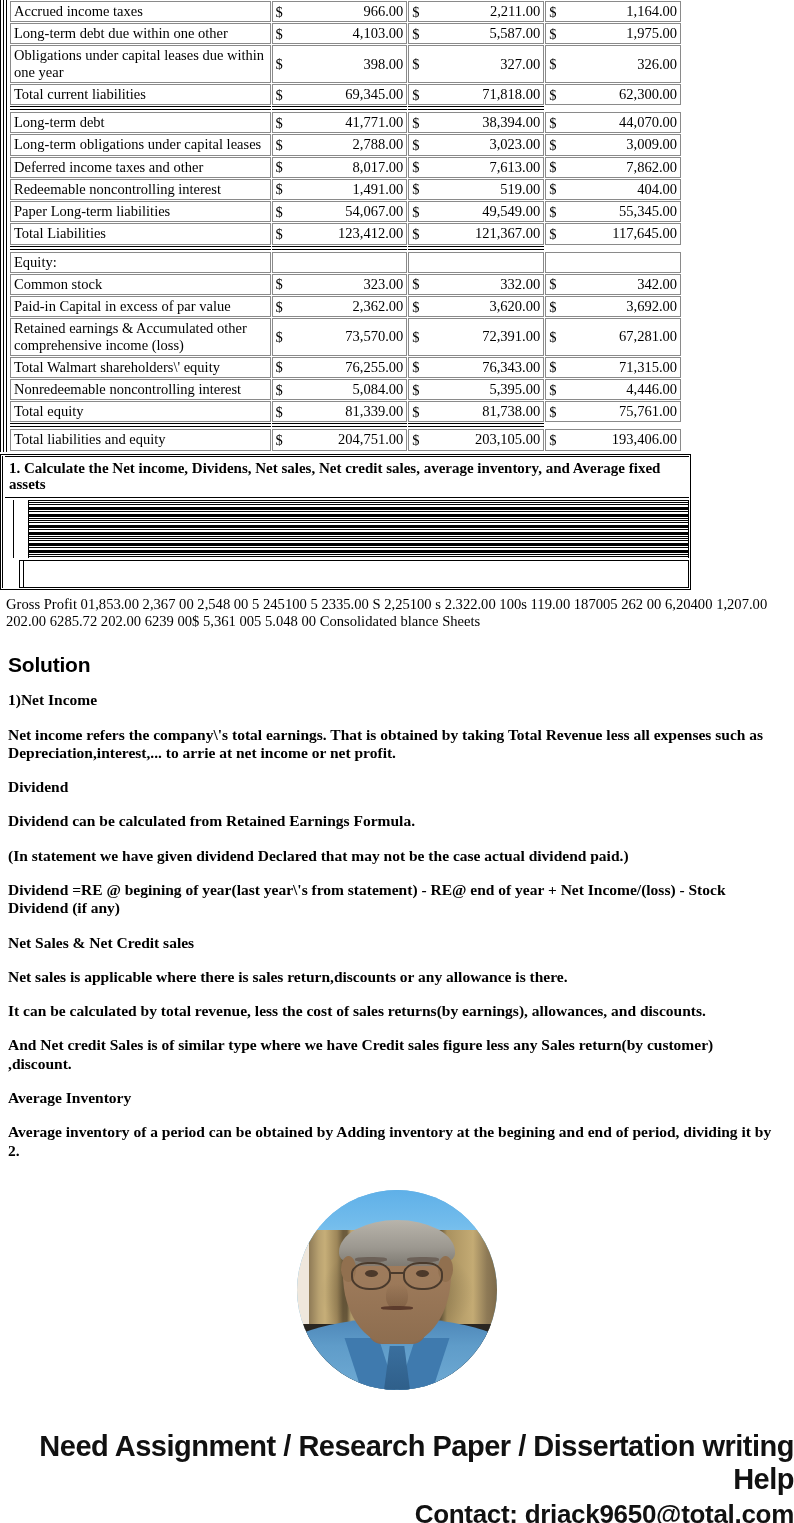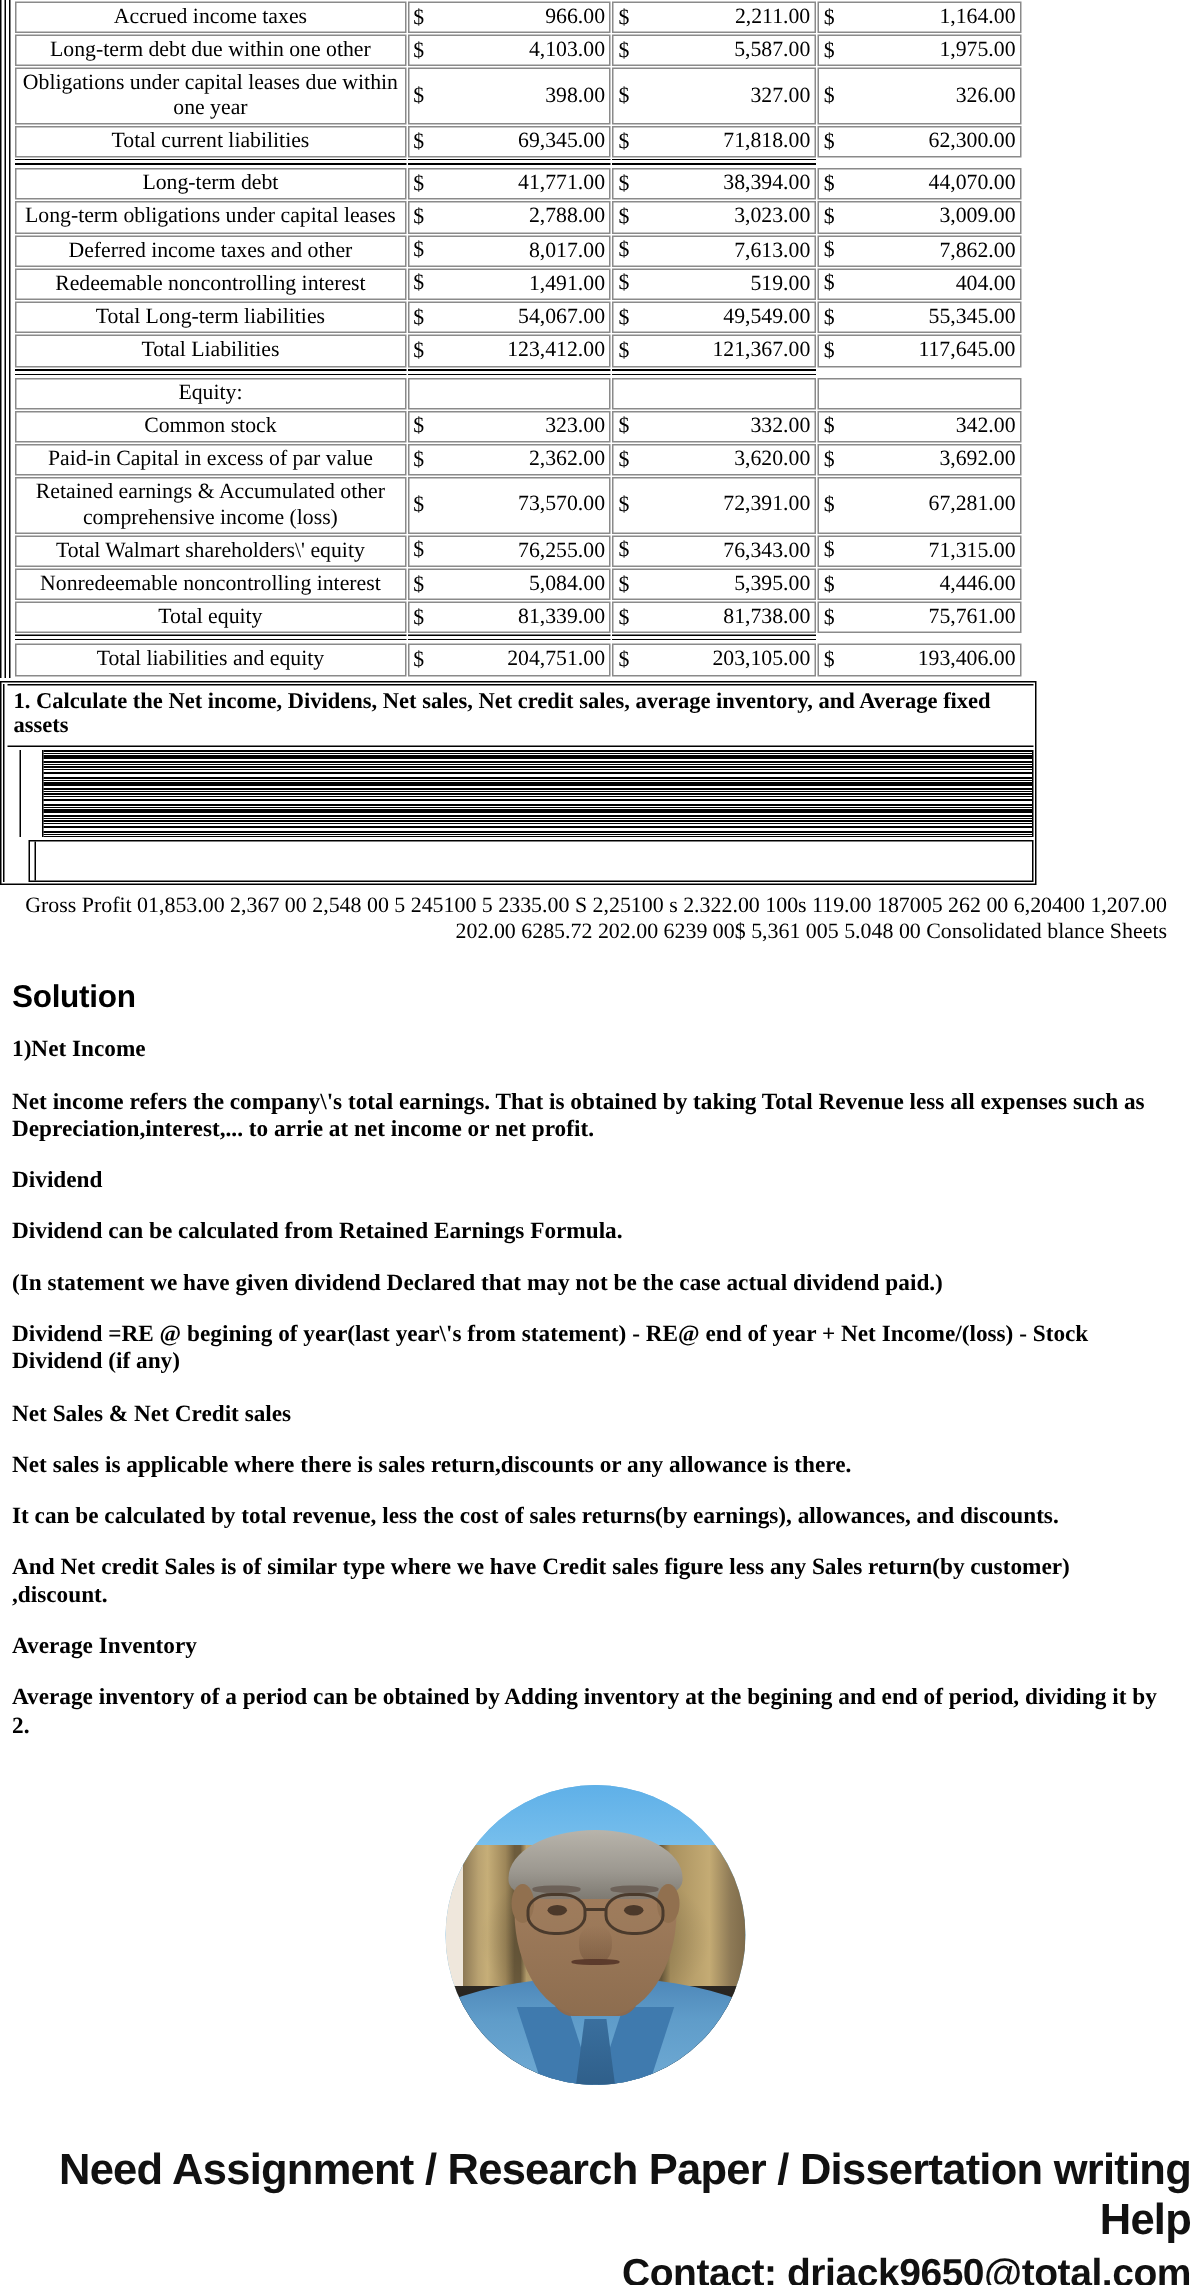--- a/index.html
+++ b/index.html
@@ -43,21 +43,21 @@
   table.fin td {
     border: 1px solid #8a8a8a;
     padding: 1px 3px 2px 3px;
     vertical-align: middle;
     background: #fff;
     height: 20px;
   }
   col.c-label { width: 259px; }
   col.c-num   { width: 135px; }
 
-  td.label { text-align: center; margin-left: 11px; }
+  td.label { text-align: left; margin-left: 11px; }
   td.money {
     position: relative;
     text-align: right;
     padding-right: 5px;
   }
   td.money .cur {
     position: absolute;
     left: 3px;
     top: 50%;
     transform: translateY(-50%);
@@ -130,21 +130,21 @@
     height: 100%;
     border-left: 1px solid #000;
     margin-left: 3px;
   }
 
   
   .ocr-run {
     font-size: 14.6px;
     line-height: 1.22;
     padding: 6px 16px 0 6px;
-    text-align: right;
+    text-align: left;
   }
 
   
   .body-wrap { padding: 0 16px 0 8px; }
 
   h2.solution {
     font-family: "Liberation Sans", "DejaVu Sans", sans-serif;
     font-size: 21px;
     font-weight: bold;
     margin: 22px 0 14px 0;
@@ -371,21 +371,21 @@
               <td class="money"><span class="cur">$</span>7,613.00</td>
               <td class="money"><span class="cur">$</span>7,862.00</td>
             </tr>
             <tr>
               <td class="label">Redeemable noncontrolling interest</td>
               <td class="money"><span class="cur">$</span>1,491.00</td>
               <td class="money"><span class="cur">$</span>519.00</td>
               <td class="money"><span class="cur">$</span>404.00</td>
             </tr>
             <tr>
-              <td class="label">Total Long-term liabilities</td>
+              <td class="label">Paper Long-term liabilities</td>
               <td class="money"><span class="cur">$</span>54,067.00</td>
               <td class="money"><span class="cur">$</span>49,549.00</td>
               <td class="money"><span class="cur">$</span>55,345.00</td>
             </tr>
             <tr>
               <td class="label">Total Liabilities</td>
               <td class="money"><span class="cur">$</span>123,412.00</td>
               <td class="money"><span class="cur">$</span>121,367.00</td>
               <td class="money"><span class="cur">$</span>117,645.00</td>
             </tr>

